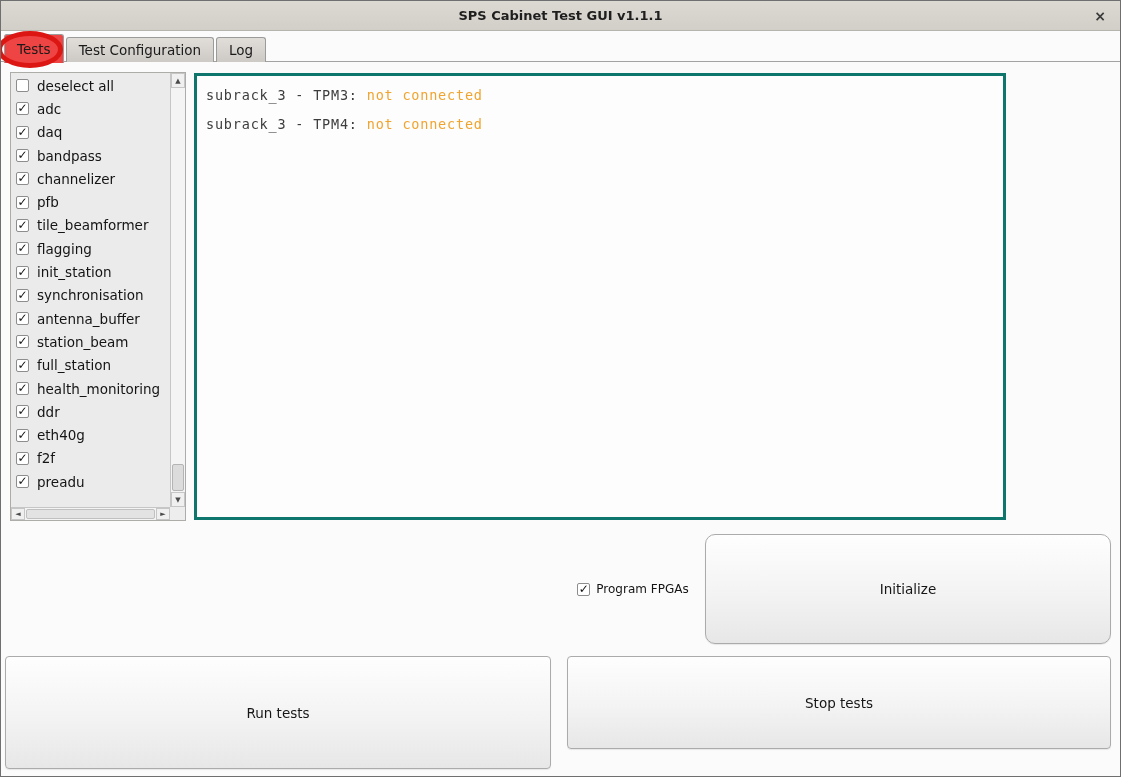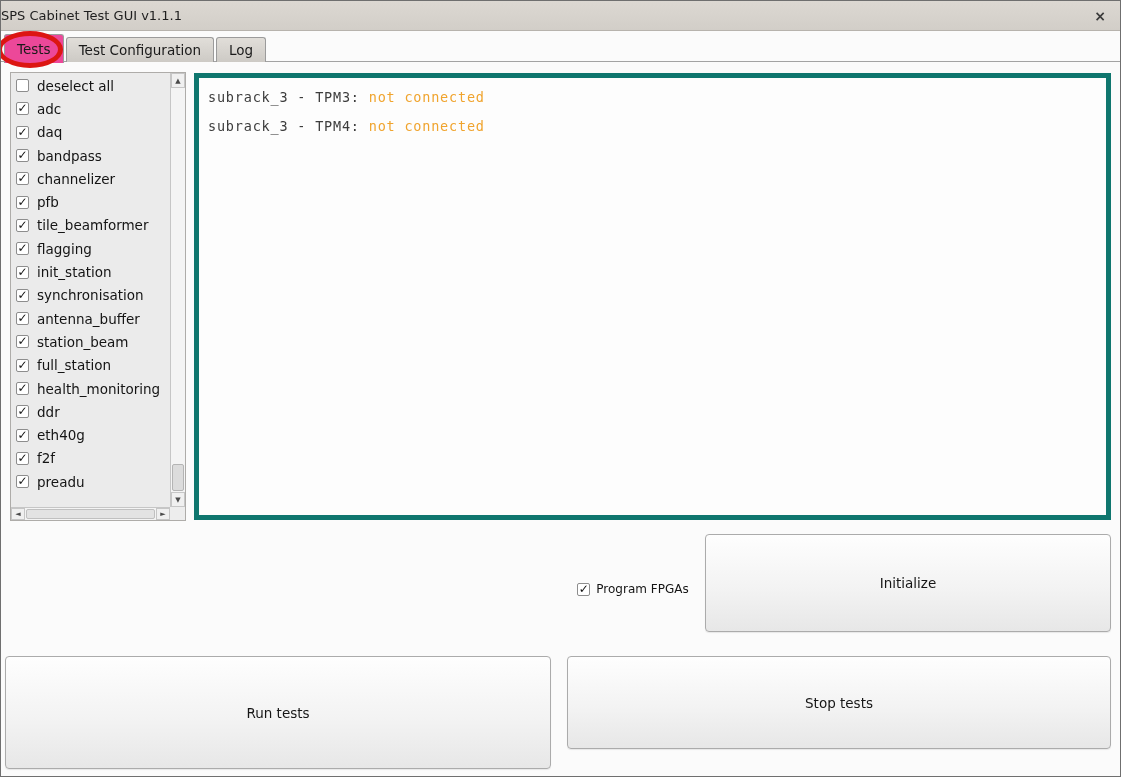--- a/index.html
+++ b/index.html
@@ -11,40 +11,40 @@
     background:#fbfbfb; border:1px solid #6f6f6f; overflow:hidden;
   }
 
   
   .titlebar {
     position:absolute; top:0; left:0; width:100%; height:30px;
     background:linear-gradient(#dcd8d2,#d2cec8);
     border-bottom:1px solid #b7b3ad;
   }
   .titlebar .title {
-    position:absolute; left:0; right:0; top:7px; 
-    font-size:13px; font-weight:normal; color:#1e1e1e;
+    position:absolute; left:0; right:0; top:7px; text-align:center;
+    font-size:13px; font-weight:bold; color:#1e1e1e;
   }
   .close-btn {
     position:absolute; right:10px; top:5px; width:20px; height:20px;
     text-align:center; line-height:20px; font-size:14px; font-weight:bold;
     color:#3a3a3a; cursor:default;
   }
 
   
   .tab-baseline { position:absolute; top:60px; left:0; width:100%; height:1px; background:#a3a3a3; z-index:1; }
   .tabs { position:absolute; top:30px; left:3px; height:31px; display:flex; align-items:flex-end; z-index:2; }
   .tab {
     height:25px; line-height:24px; padding:0 12px; margin-right:2px;
     background:linear-gradient(#e1ded9,#cdcac5);
     border:1px solid #9b9b9b; border-bottom:none; border-radius:3px 3px 0 0;
     font-size:13.5px; color:#1a1a1a; white-space:nowrap;
   }
   .tab.active {
-    height:29px; line-height:28px; background:#ec4899;
+    height:29px; line-height:28px; background:#ef4444;
     position:relative; z-index:3; margin-bottom:-1px;
     border-color:#9b9b9b;
   }
 
   
   .annotation-ellipse {
     position:absolute; left:-4px; top:30px; width:66px; height:37px;
     border:5px solid #dc1612; border-radius:50%; z-index:5; pointer-events:none;
   }
 
@@ -90,39 +90,39 @@
   .hb-left { left:0; }
   .hb-right { right:0; }
   .h-thumb {
     position:absolute; top:1px; left:15px; right:15px; height:10px;
     background:#e3e3e3; border:1px solid #c0c0c0; border-radius:2px;
   }
   .sb-corner { position:absolute; right:0; bottom:0; width:15px; height:13px; background:#ededed; }
 
   
   .log-panel {
-    position:absolute; left:193px; top:72px; width:917px; height:447px;
-    background:#fdfdfd; border:5px solid #0f766e; padding:5px 9px; overflow:hidden;
+    position:absolute; left:193px; top:72px; width:812px; height:447px;
+    background:#fdfdfd; border:3px solid #0f766e; padding:5px 9px; overflow:hidden;
   }
   .log-line {
     font-family:"DejaVu Sans Mono","Liberation Mono",monospace;
     font-size:13.5px; letter-spacing:0.8px; line-height:29px;
     color:#3d3d3d; white-space:pre;
   }
   .log-line .status { font-weight:normal; }
 
   
   .big-btn {
     position:absolute; border:1px solid #ababab; border-radius:4px;
     background:linear-gradient(#fefefe,#f3f3f3 55%,#e7e7e7);
     display:flex; align-items:center; justify-content:center;
     font-size:13.5px; color:#161616; box-shadow:0 1px 1px rgba(0,0,0,0.08);
   }
   .btn-power   { left:10px;  top:533px; width:546px; height:110px; }
-  .btn-init    { left:704px; top:533px; width:406px; height:98px; }
+  .btn-init    { left:704px; top:533px; width:406px; height:110px;border-radius:10px; }
   .btn-run     { left:4px;  top:655px; width:546px; height:113px; }
   .btn-stop    { left:566px; top:655px; width:544px; height:93px; }
 
   .fpga-group {
     position:absolute; left:558px; top:533px; width:148px; height:110px;
     display:flex; align-items:center; justify-content:center;
   }
   .fpga-group .cb { margin-right:6px; flex:0 0 13px; }
   .fpga-group .lbl { font-size:12px; color:#141414; white-space:nowrap; }
 </style>

